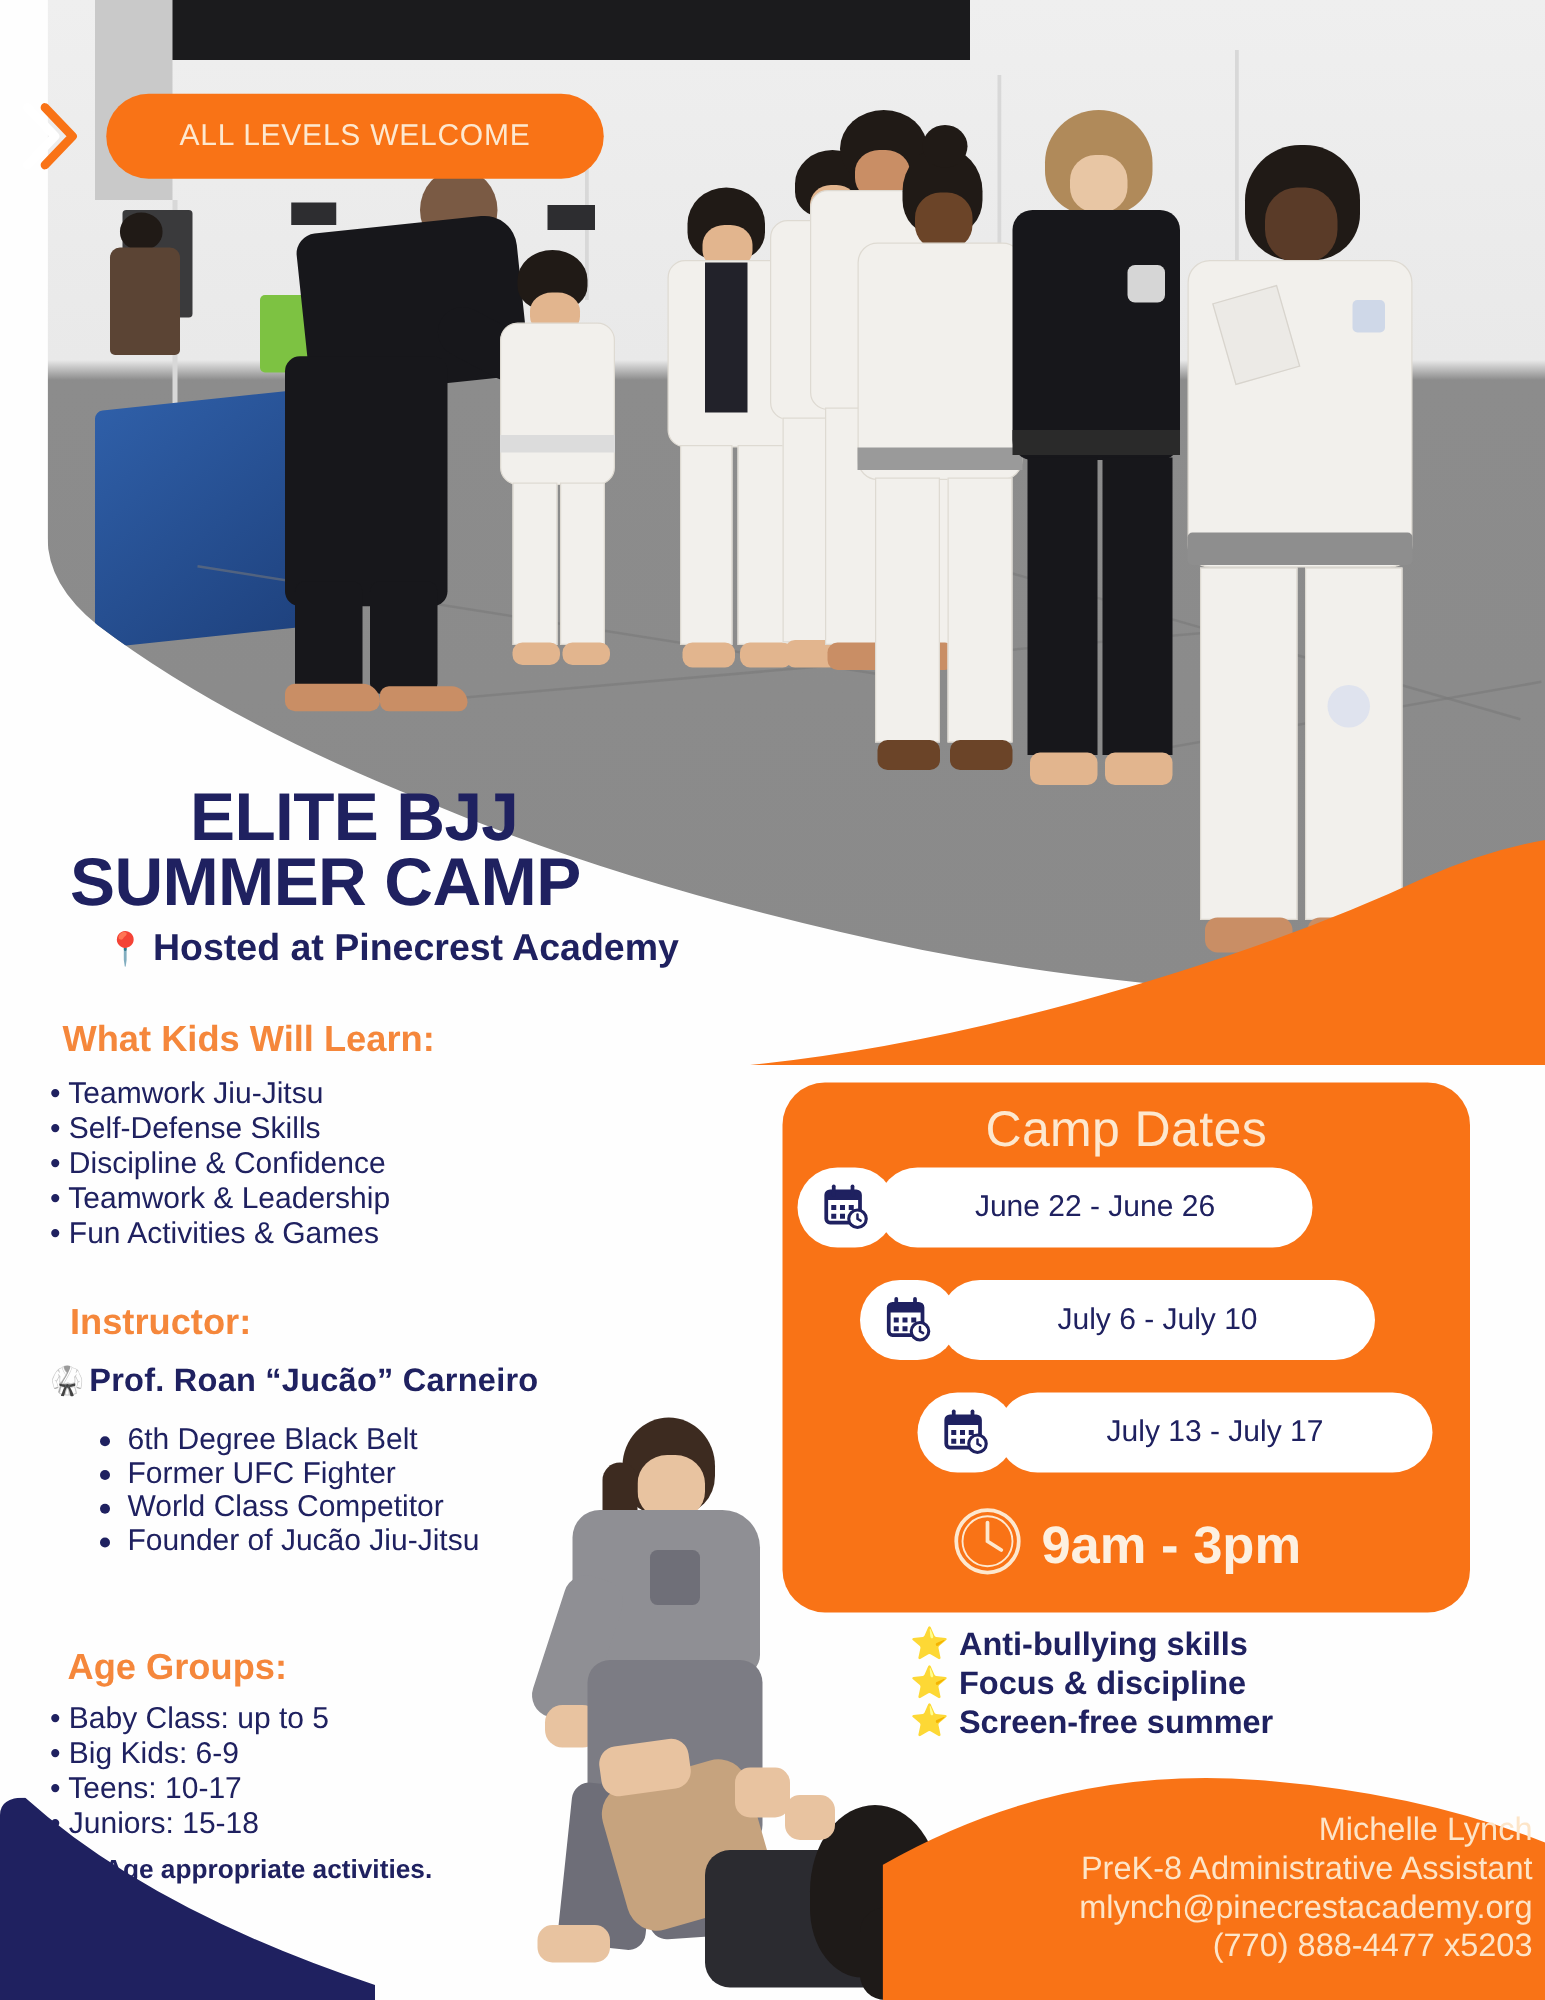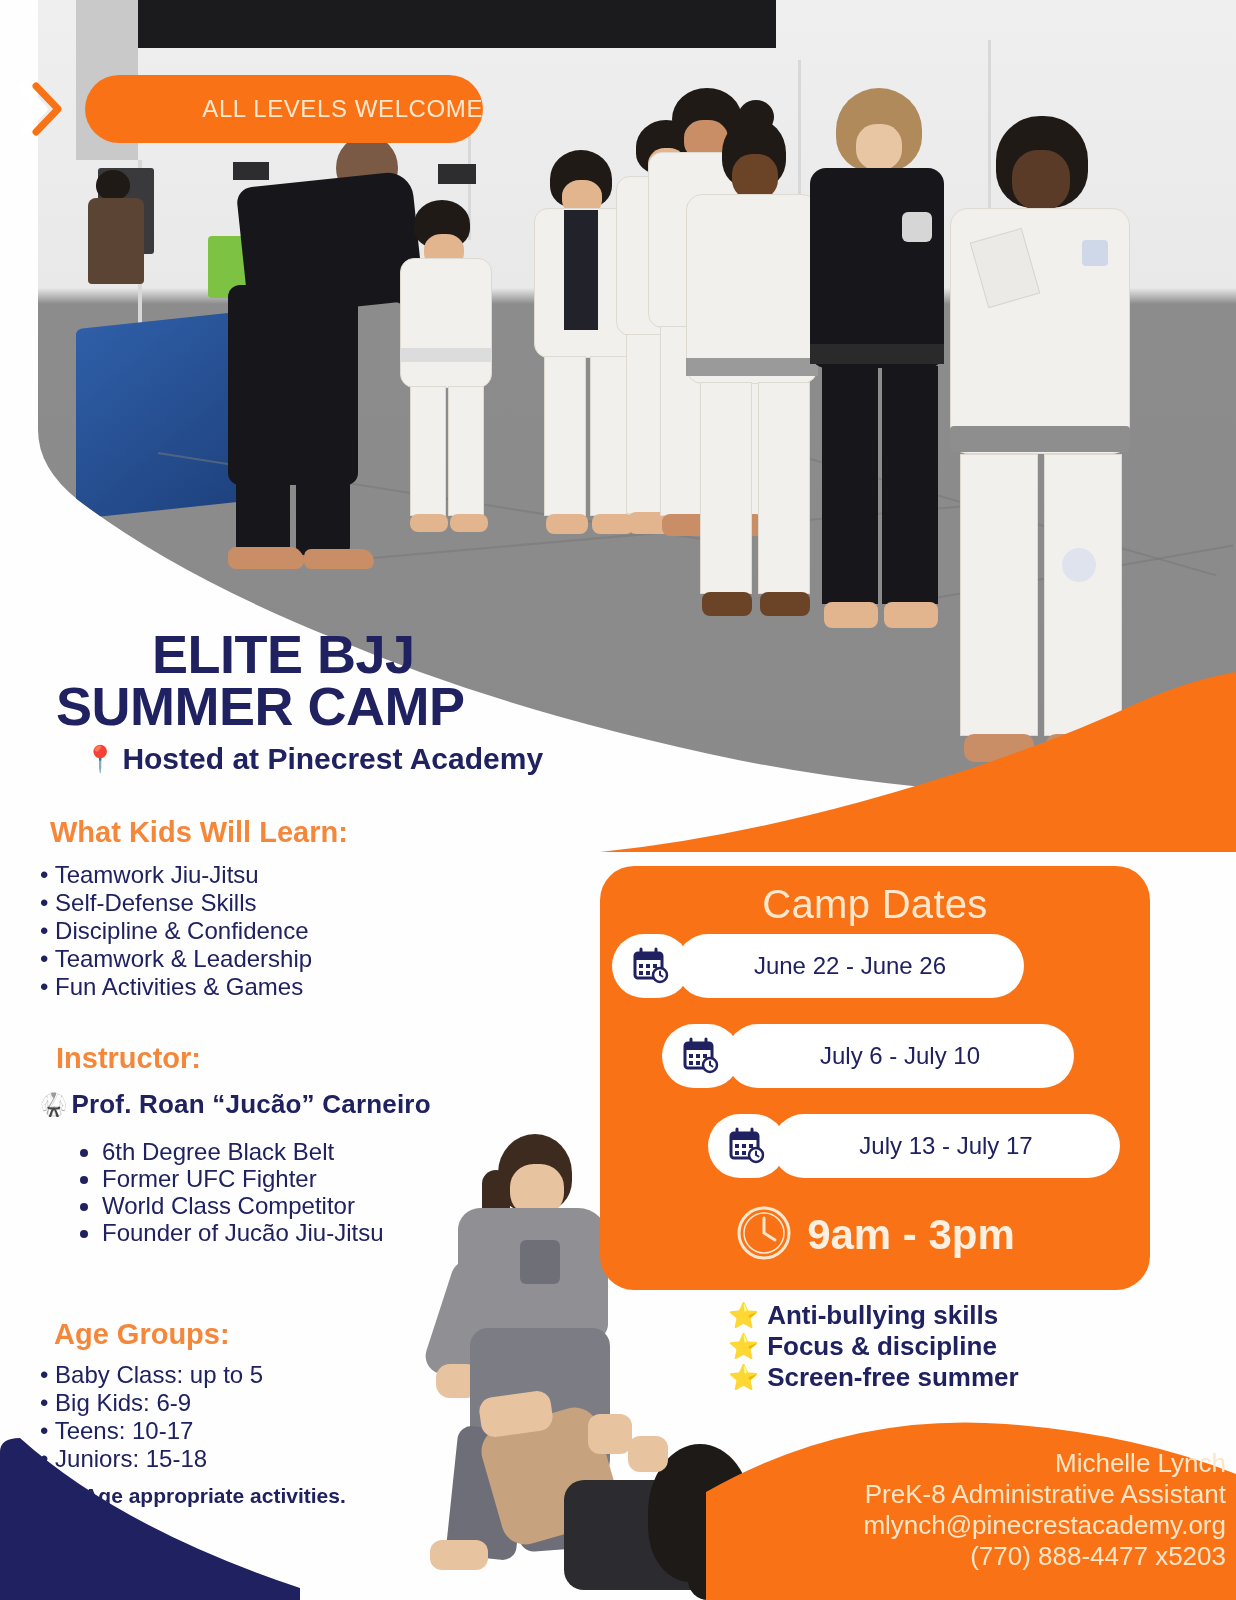--- a/index.html
+++ b/index.html
@@ -49,21 +49,21 @@
   #swoosh {
     position:absolute; left:600px; top:672px; width:636px; height:180px;
     background:#F97316;
     clip-path: path("M 636 0 L 636 180 L 0 180 Q 120 168 260 130 Q 420 86 540 30 Q 590 8 636 0 Z");
   }
 
   
   #tag-pill {
     position:absolute; left:85px; top:75px; width:398px; height:68px;
     background:#F97316; border-radius:34px;
-    display:flex; align-items:center; justify-content:flex-end;
+    display:flex; align-items:center; justify-content:center;
   }
   #tag-pill span {
     color:#fde8cf; font-size:24px; letter-spacing:.6px;
     font-family:"Liberation Sans", sans-serif;
   }
   #chevrons { position:absolute; left:18px; top:80px; width:46px; height:58px; }
 
   
   #title-block { position:absolute; left:56px; top:628px; width:620px; }
   #title-l1, #title-l2 {
@@ -109,21 +109,21 @@
 
   
   #navy-wedge {
     position:absolute; left:0; top:1438px; width:330px; height:162px;
     background:#1F2160;
     clip-path: path("M 20 0 Q 120 90 300 150 L 300 162 L 0 162 L 0 14 Q 0 0 20 0 Z");
   }
 
   
   #dates-card {
-    position:absolute; left:600px; top:866px; width:550px; height:424px;
+    position:absolute; left:626px; top:866px; width:550px; height:424px;
     background:#F97316; border-radius:34px;
   }
   #dates-title {
     text-align:center; color:#fde8cf; font-size:40px;
     padding-top:16px; letter-spacing:.3px;
   }
   .date-row { position:absolute; display:flex; align-items:center; height:64px; }
   .date-icon-circle {
     width:78px; height:64px; background:#fff; border-radius:32px;
     display:flex; align-items:center; justify-content:center;

